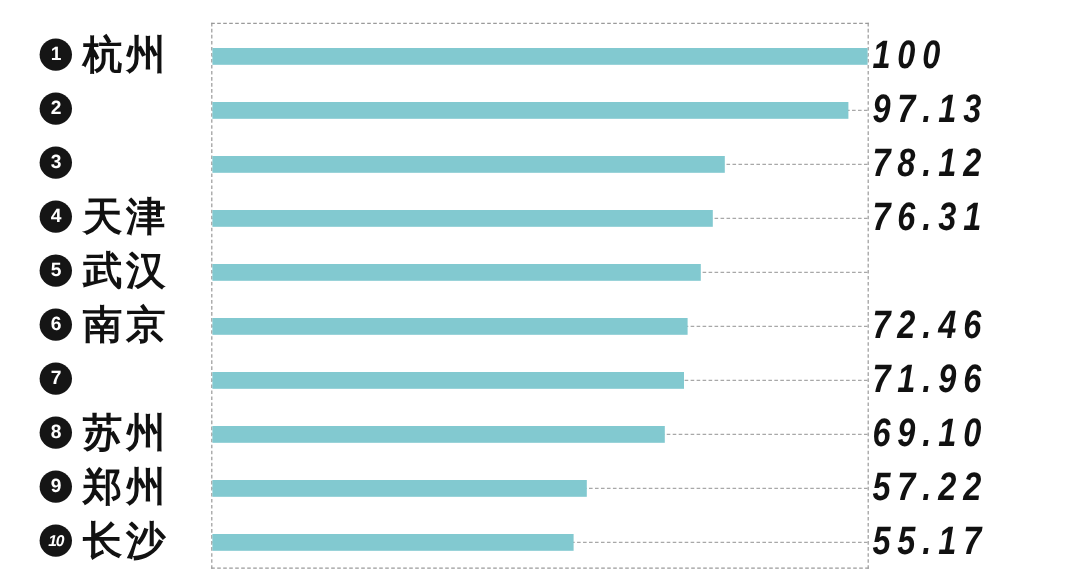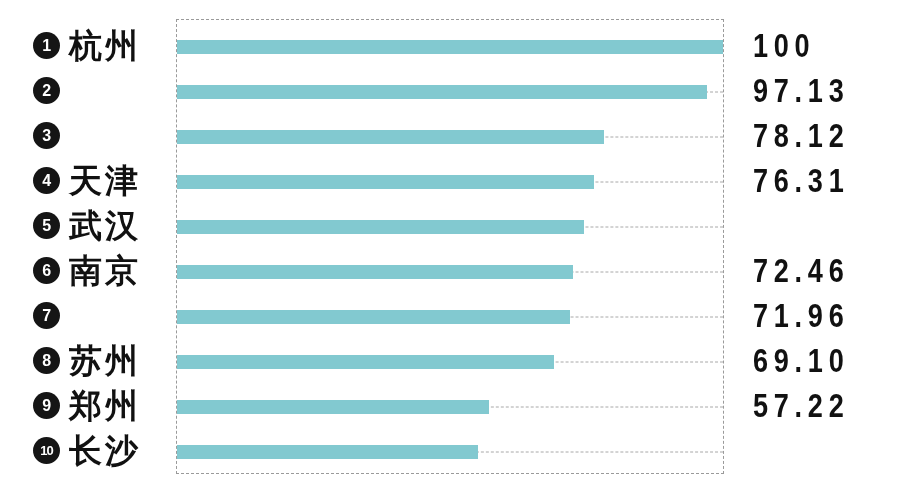--- a/index.html
+++ b/index.html
@@ -49,20 +49,21 @@
     justify-content: center;
     font-size: 16px;
     font-weight: bold;
     line-height: 1;
     font-family: "Liberation Sans Narrow", "Liberation Sans", sans-serif;
     letter-spacing: -0.5px;
   }
   .rank-badge.two-digit {
     font-size: 13px;
     letter-spacing: -1px;
+    font-style: italic;
   }
   .city-name {
     margin-left: 9px;
     font-size: 33px;
     font-weight: bold;
     color: #111111;
     letter-spacing: 3px;
     line-height: 1;
     white-space: nowrap;
     font-family: "DejaVu Sans", "Liberation Sans", sans-serif;
@@ -98,24 +99,25 @@
     left: 0;
     top: 50%;
     transform: translateY(-50%);
     height: 14px;
     background: #82c9d0;
   }
 
   
   .value-col {
     position: absolute;
-    left: 722px;
+    left: 696px;
     top: 19px;
     width: 177px;
     height: 453px;
+    font-style: italic;
   }
   .value-row {
     position: absolute;
     left: 0;
     width: 177px;
     height: 45px;
     display: flex;
     align-items: center;
     justify-content: flex-start;
     padding-left: 31px;
@@ -239,15 +241,18 @@
     </div>
     <div class="value-row" style="top:274px">
       <span class="value-text">71.96</span>
     </div>
     <div class="value-row" style="top:319px">
       <span class="value-text">69.10</span>
     </div>
     <div class="value-row" style="top:364px">
       <span class="value-text">57.22</span>
     </div>
+    <div class="value-row" style="top:409px">
+      <span class="value-text">55.17</span>
+    </div>
   </div>
 
 </div>
 
 </body></html>

